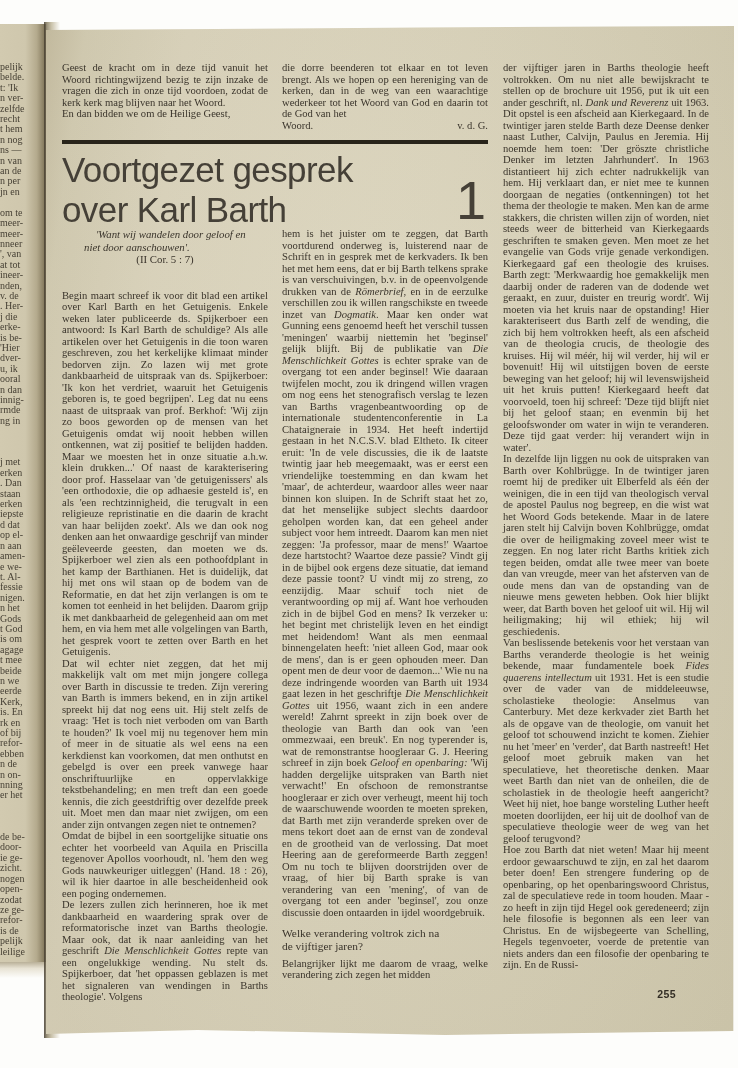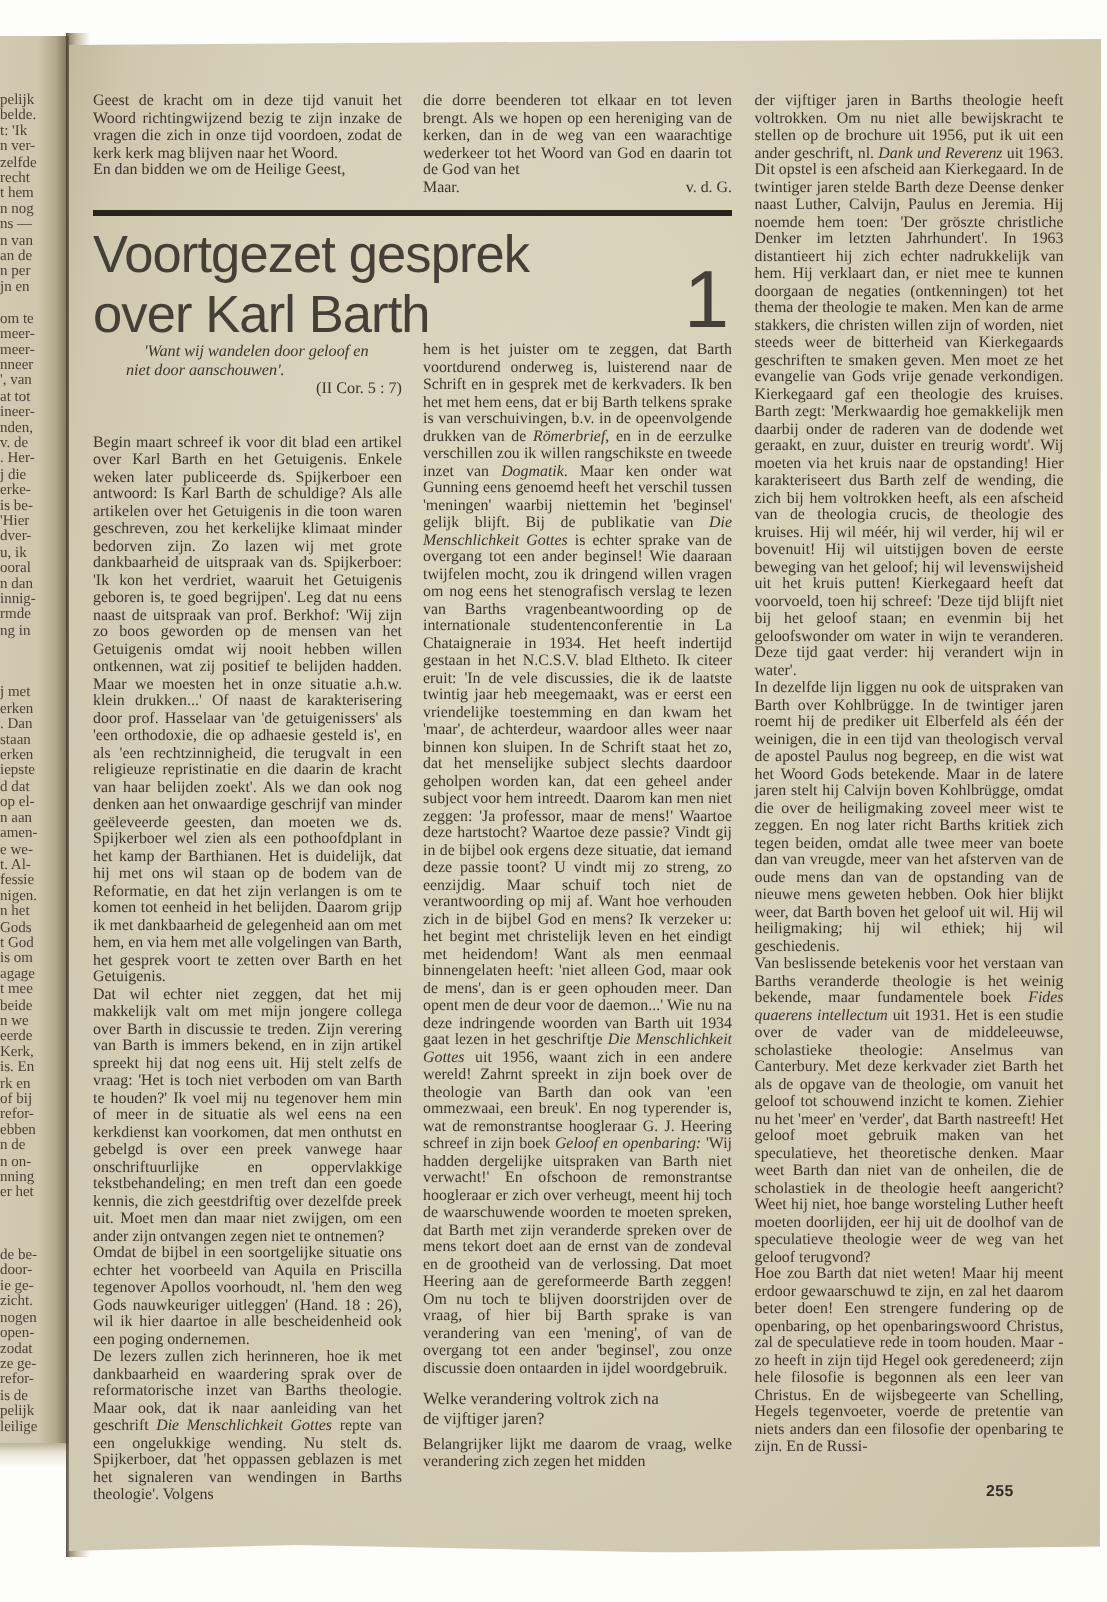--- a/index.html
+++ b/index.html
@@ -70,21 +70,21 @@
   
   .col{position:absolute;width:206px;}
   .col1{left:16px;top:202px;}
   .col2{left:236px;top:202px;}
   .col3{left:457px;top:36px;}
   .epigraph{margin-bottom:24px;}
   .epi-text{
     font-style:italic;font-size:10.8px;line-height:12.5px;color:#3a342b;
     padding-left:22px;text-indent:12px;white-space:pre-line;
   }
-  .epi-ref{font-size:10.8px;line-height:12.5px;color:#3a342b;text-align:right;}
+  .epi-ref{font-size:10.8px;line-height:12.5px;color:#3a342b;text-align:center;}
   .para i{margin-top:12px;}
   .subhead{
     margin:9px 0 5px 0;font-weight:400;
     font-size:11.4px;line-height:12.8px;color:#3a342b;white-space:pre-line;
   }
   .page-num{
     position:absolute;top:962px;right:58px;
     font-family:"Liberation Sans",sans-serif;font-weight:700;
     font-size:10.5px;color:#332e25;letter-spacing:.4px;
   }
@@ -186,21 +186,21 @@
   <div class="gutter"></div>
 
   <div class="main-page">
 
     <div class="prev-row">
       <p class="prev-col body-text pre-line">Geest de kracht om in deze tijd vanuit het Woord richtingwijzend bezig te zijn inzake de vragen die zich in onze tijd voordoen, zodat de kerk kerk mag blijven naar het Woord.
 En dan bidden we om de Heilige Geest,</p>
       <div class="prev-col">
         <p class="body-text">die dorre beenderen tot elkaar en tot leven brengt. Als we hopen op een hereniging van de kerken, dan in de weg van een waarachtige wederkeer tot het Woord van God en daarin tot de God van het</p>
         <div class="sig-line">
-          <span>Maar.</span>
+          <span>Woord.</span>
           <span>v. d. G.</span>
         </div>
       </div>
     </div>
 
     <div class="rule"></div>
 
     <div class="headline">
       <h1>Voortgezet gesprek
 over Karl Barth</h1>

